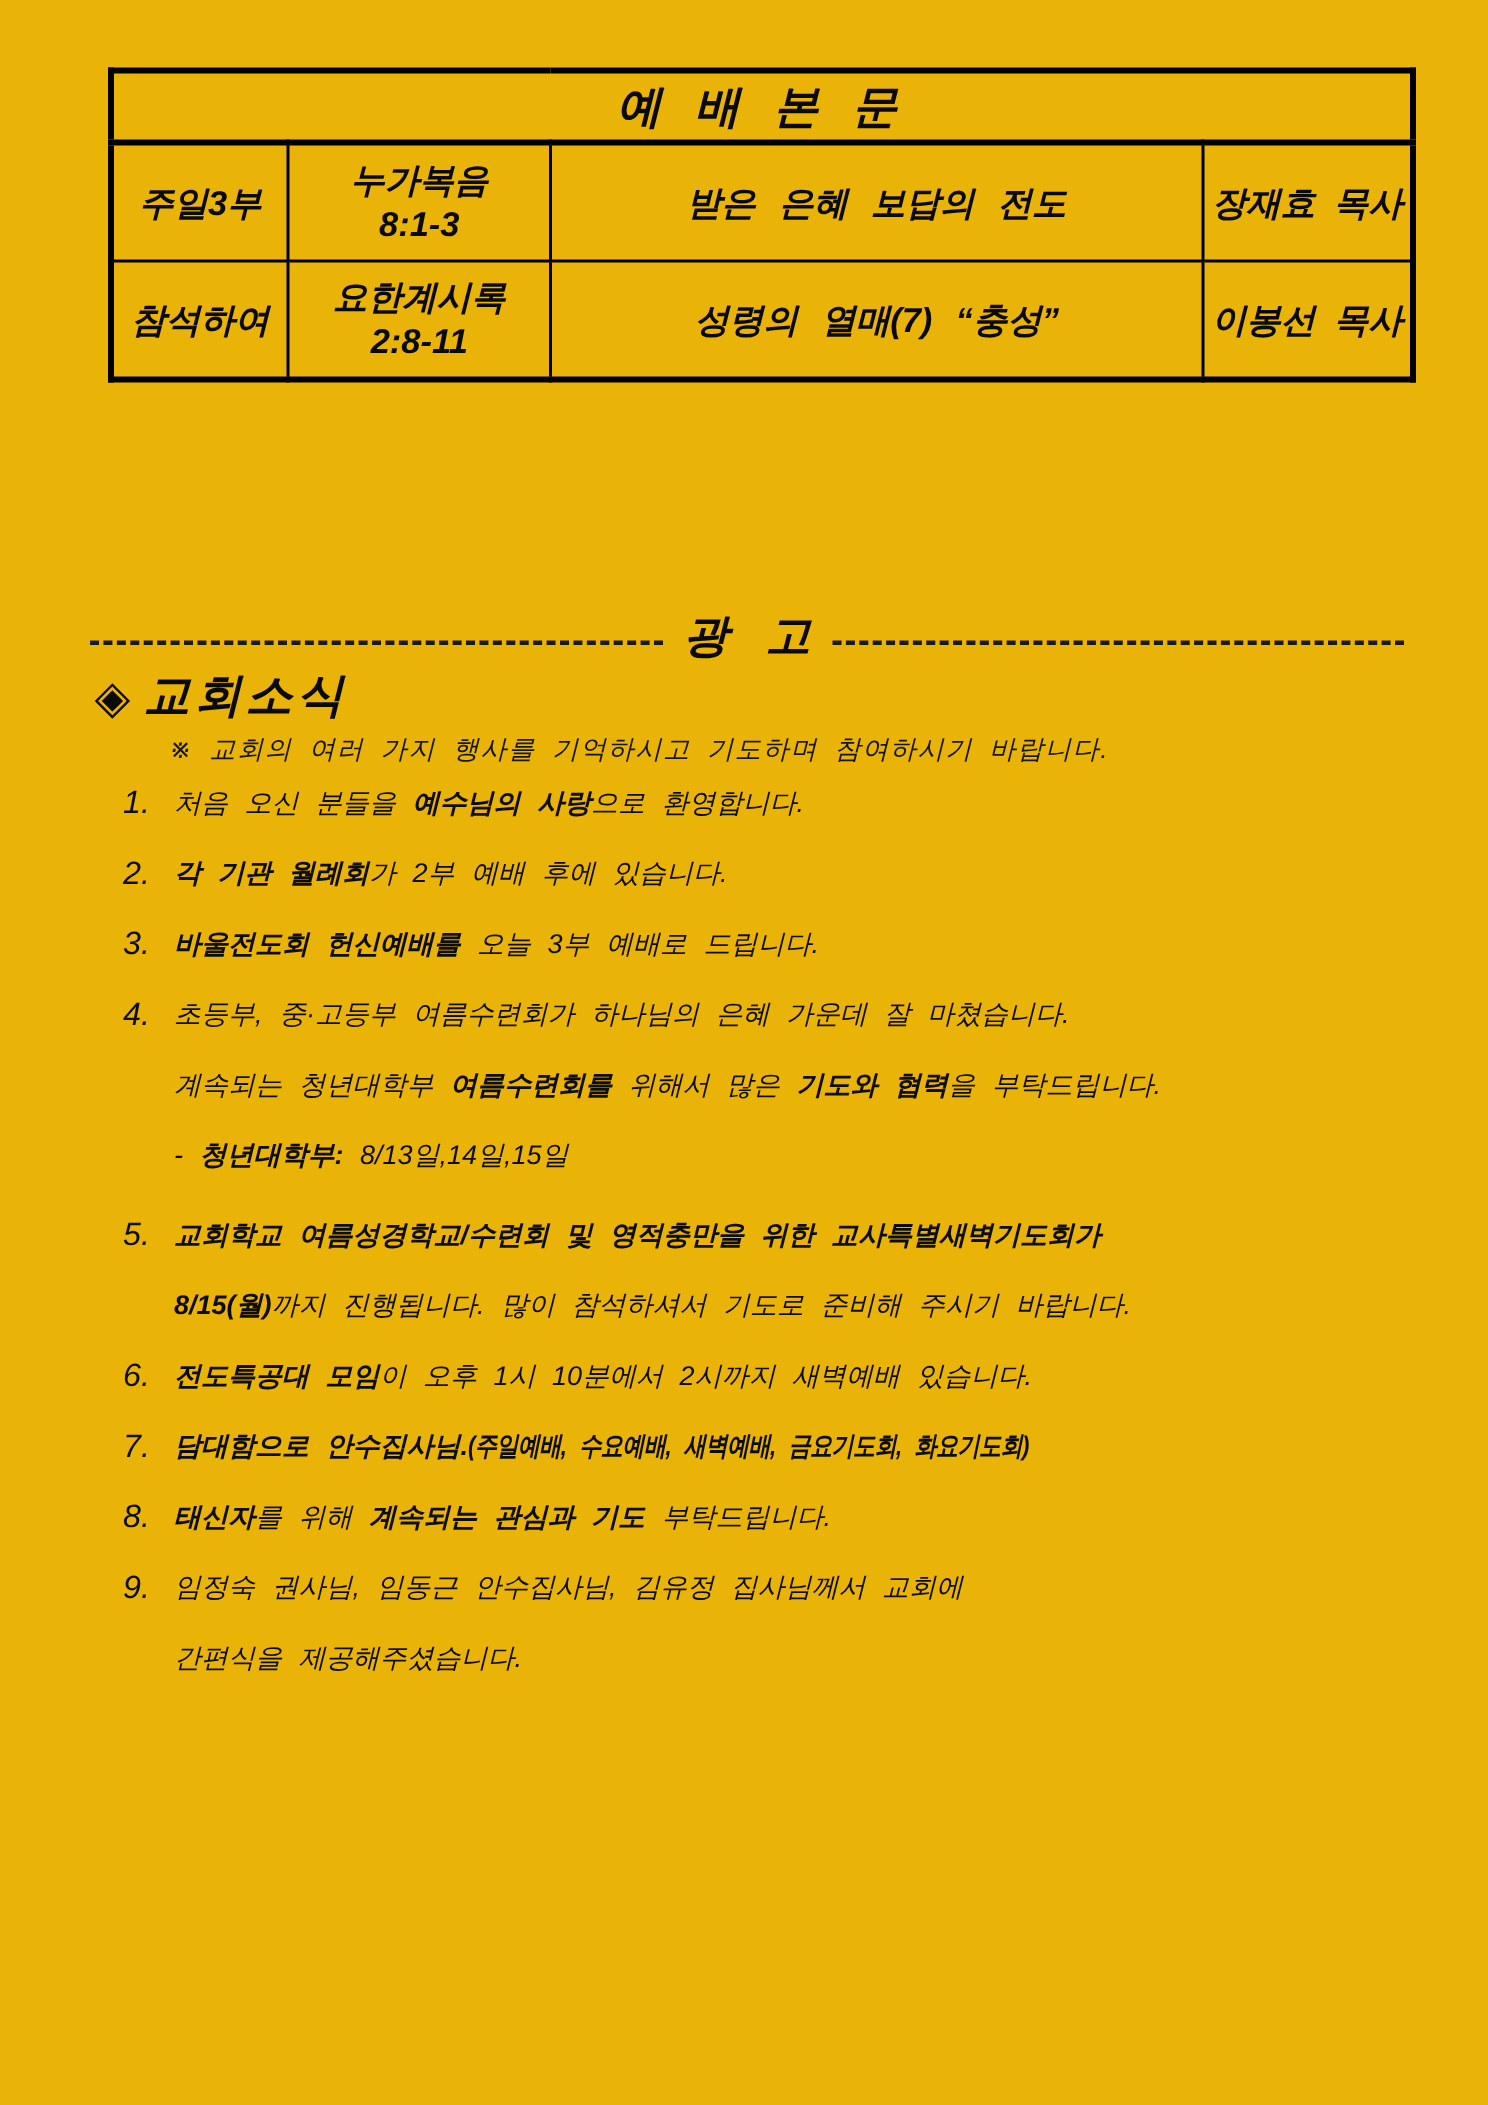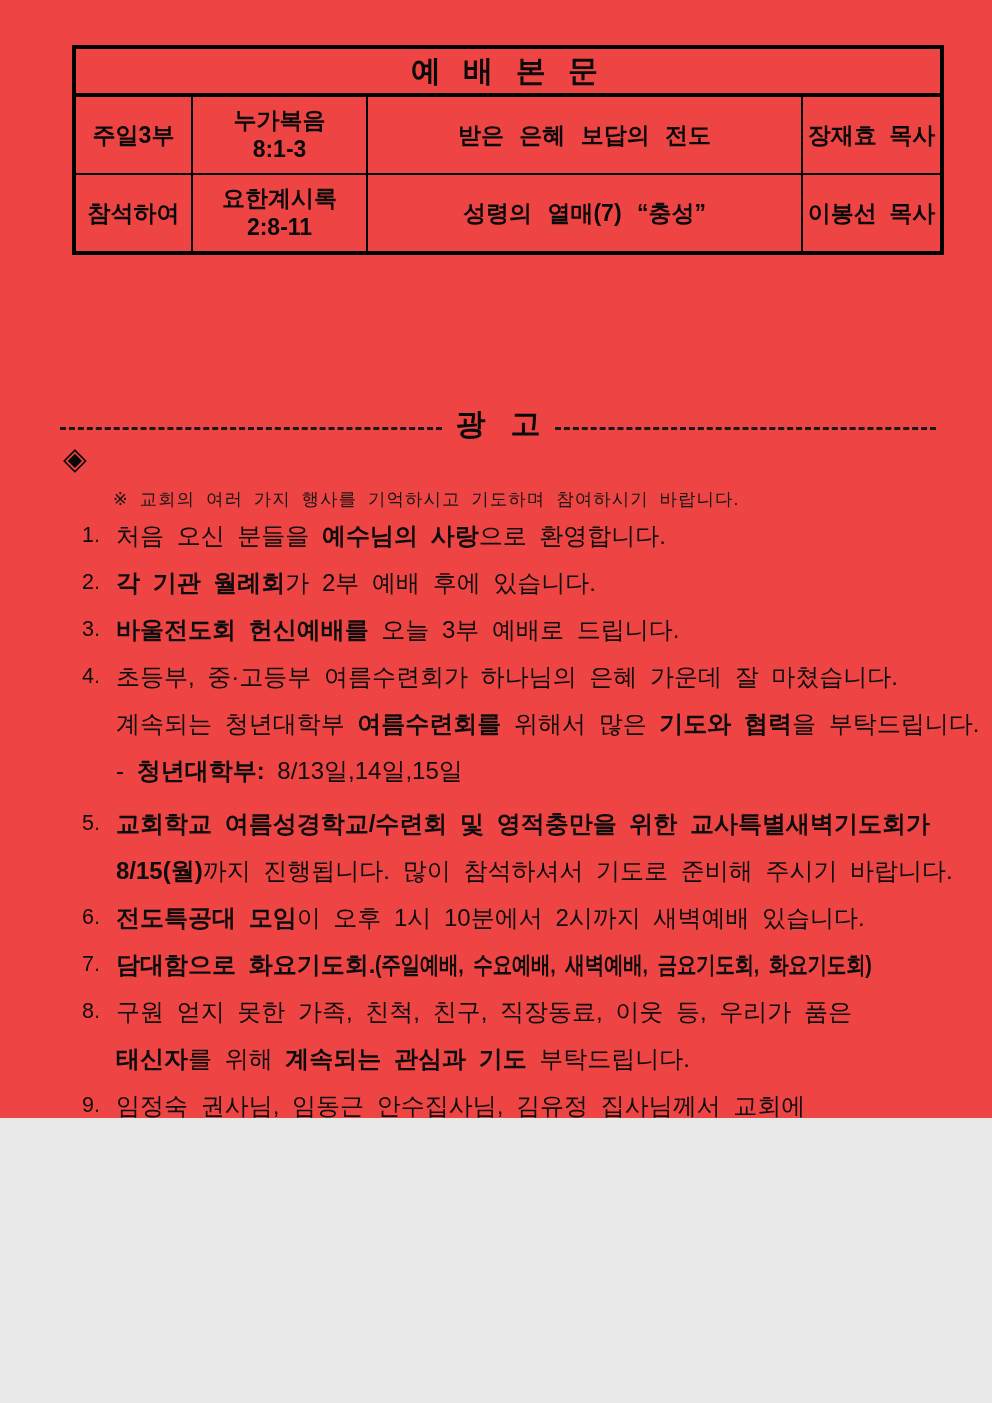--- a/index.html
+++ b/index.html
@@ -1,24 +1,25 @@
 <!DOCTYPE html>
 <html><head>
 <meta charset="utf-8">
 <style>
   html, body { margin: 0; padding: 0; background: #e8e8e8; }
   .page {
     position: relative;
     width: 992px;
-    height: 1118px;
+    height: 1403px;
     margin: 0 auto;
-    background: #ef4444;
+    background: #eab308;
     color: #111111;
     font-family: "Liberation Sans", "DejaVu Sans", sans-serif;
     overflow: hidden;
+    font-style: italic;
   }
 
   
   table.worship {
     position: absolute;
     left: 72px;
     top: 45px;
     width: 868px;
     border-collapse: collapse;
     table-layout: fixed;
@@ -116,21 +117,21 @@
     width: 34px;
     flex: 0 0 34px;
     font-size: 21.5px;
     line-height: 47px;
     color: #0d0d0d;
   }
   .ann-content { flex: 1; min-width: 0; }
   .ann-line {
     height: 47px;
     line-height: 47px;
-    font-size: 24px;
+    font-size: 18px;
     word-spacing: 6px;
     white-space: nowrap;
     color: #0d0d0d;
   }
   .seg.b { font-weight: 700; }
   .seg.c {
     display: inline-block;
     transform: scaleX(0.82);
     transform-origin: 0 60%;
     letter-spacing: -0.5px;
@@ -176,20 +177,21 @@
   </table>
 
   <div class="divider">
     <span class="dash"></span>
     <span class="divider-label">광   고</span>
     <span class="dash"></span>
   </div>
 
   <div class="news-heading">
     <span class="diamond">◈</span>
+    <span class="news-title">교회소식</span>
   </div>
 
   <div class="note">※ 교회의 여러 가지 행사를 기억하시고 기도하며 참여하시기 바랍니다.</div>
 
   <div class="announcements" id="announcements">
       <div class="ann-item">
         <div class="ann-num">1.</div>
         <div class="ann-content">
           <div class="ann-line"><span class="seg">처음 오신 분들을 </span><span class="seg b">예수님의 사랑</span><span class="seg">으로 환영합니다.</span></div>
         </div>
@@ -223,27 +225,26 @@
       </div>
       <div class="ann-item">
         <div class="ann-num">6.</div>
         <div class="ann-content">
           <div class="ann-line"><span class="seg b">전도특공대 모임</span><span class="seg">이 오후 1시 10분에서 2시까지 새벽예배 있습니다.</span></div>
         </div>
       </div>
       <div class="ann-item">
         <div class="ann-num">7.</div>
         <div class="ann-content">
-          <div class="ann-line"><span class="seg b">담대함으로 화요기도회.</span><span class="seg b c">(주일예배, 수요예배, 새벽예배, 금요기도회, 화요기도회)</span></div>
+          <div class="ann-line"><span class="seg b">담대함으로 안수집사님.</span><span class="seg b c">(주일예배, 수요예배, 새벽예배, 금요기도회, 화요기도회)</span></div>
         </div>
       </div>
       <div class="ann-item">
         <div class="ann-num">8.</div>
         <div class="ann-content">
-          <div class="ann-line"><span class="seg">구원 얻지 못한 가족, 친척, 친구, 직장동료, 이웃 등, 우리가 품은</span></div>
           <div class="ann-line"><span class="seg b">태신자</span><span class="seg">를 위해 </span><span class="seg b">계속되는 관심과 기도</span><span class="seg"> 부탁드립니다.</span></div>
         </div>
       </div>
       <div class="ann-item">
         <div class="ann-num">9.</div>
         <div class="ann-content">
           <div class="ann-line"><span class="seg">임정숙 권사님, 임동근 안수집사님, 김유정 집사님께서 교회에</span></div>
           <div class="ann-line"><span class="seg">간편식을 제공해주셨습니다.</span></div>
         </div>
       </div>

